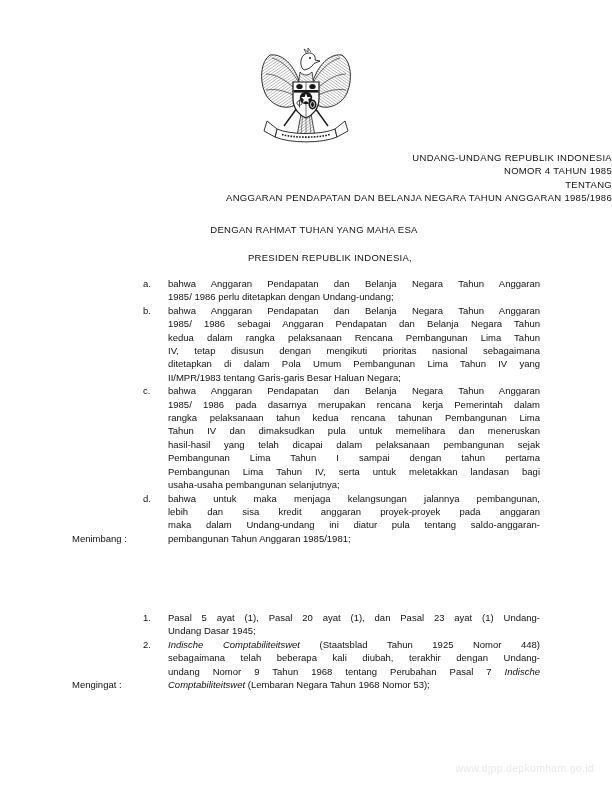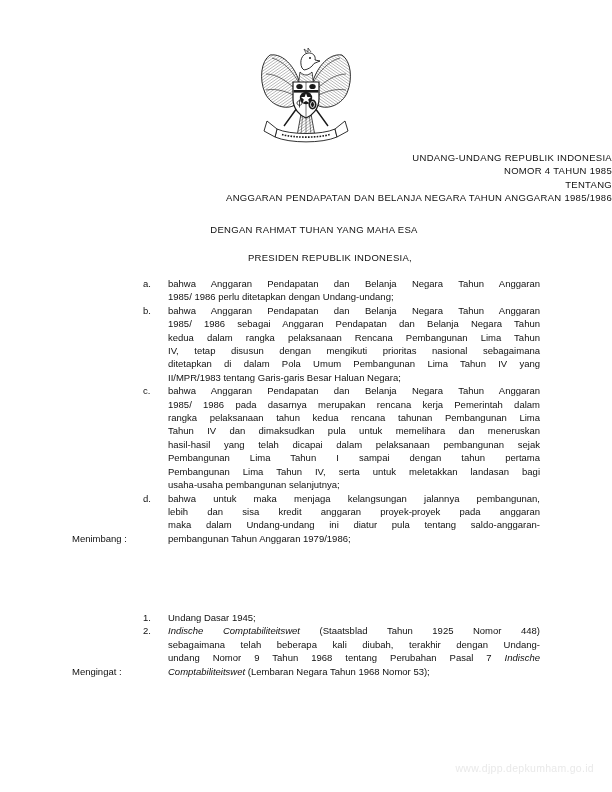--- a/index.html
+++ b/index.html
@@ -181,32 +181,33 @@
             <div class="tline"><span>Pembangunan Lima Tahun IV, serta untuk meletakkan landasan bagi</span></div>
             <div class="tline tline-last"><span>usaha-usaha pembangunan selanjutnya;</span></div>
           </div>
       </div>
       <div class="item">
         <div class="marker">d.</div>
         <div class="itext">
             <div class="tline"><span>bahwa untuk maka menjaga kelangsungan jalannya pembangunan,</span></div>
             <div class="tline"><span>lebih dan sisa kredit anggaran proyek-proyek pada anggaran</span></div>
             <div class="tline"><span>maka dalam Undang-undang ini diatur pula tentang saldo-anggaran-</span></div>
-            <div class="tline tline-last"><span>pembangunan Tahun Anggaran 1979/1986;</span></div>
+            <div class="tline tline-last"><span>pembangunan Tahun Anggaran 1985/1981;</span></div>
           </div>
       </div>
     </div>
   </section>
 
   <section class="clause" id="mengingat">
     <div class="clause-label">Mengingat :</div>
     <div class="clause-items">
       <div class="item">
         <div class="marker">1.</div>
         <div class="itext">
+            <div class="tline"><span>Pasal 5 ayat (1), Pasal 20 ayat (1), dan Pasal 23 ayat (1) Undang-</span></div>
             <div class="tline tline-last"><span>Undang Dasar 1945;</span></div>
           </div>
       </div>
       <div class="item">
         <div class="marker">2.</div>
         <div class="itext">
             <div class="tline"><i>Indische Comptabiliteitswet</i><span> (Staatsblad Tahun 1925 Nomor 448)</span></div>
             <div class="tline"><span>sebagaimana telah beberapa kali diubah, terakhir dengan Undang-</span></div>
             <div class="tline"><span>undang Nomor 9 Tahun 1968 tentang Perubahan Pasal 7 </span><i>Indische</i></div>
             <div class="tline tline-last"><i>Comptabiliteitswet</i><span> (Lembaran Negara Tahun 1968 Nomor 53);</span></div>

